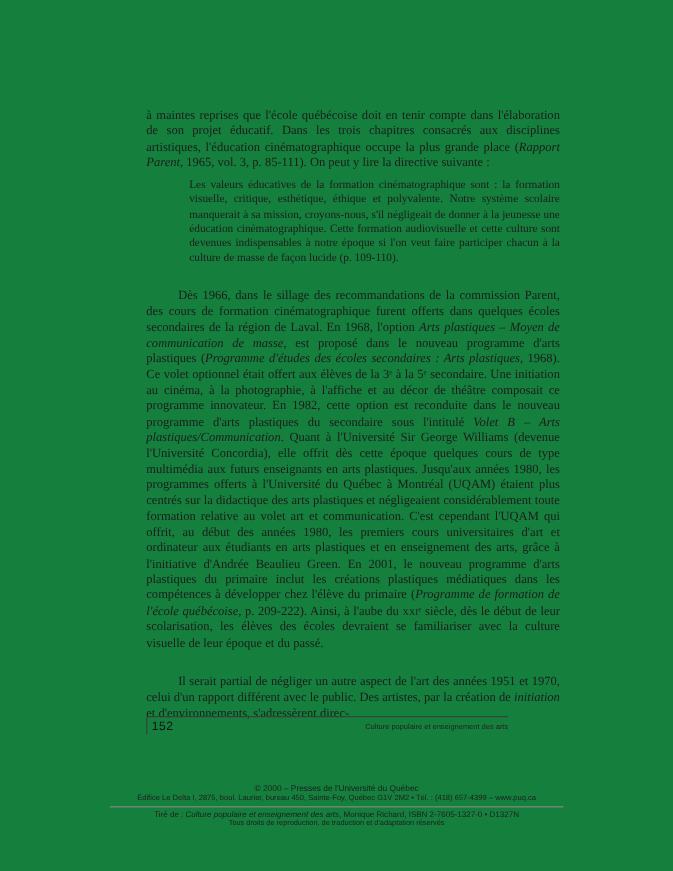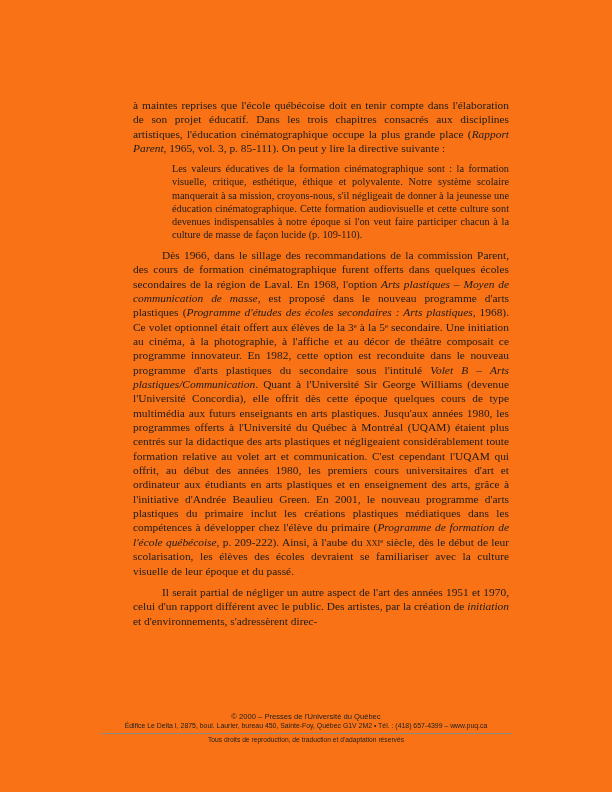--- a/index.html
+++ b/index.html
@@ -1,36 +1,36 @@
 <!DOCTYPE html>
 <html lang="fr"><head>
 <meta charset="utf-8">
 <style>
   html, body { margin: 0; padding: 0; background: #ffffff; }
   .sheet {
     position: relative;
     width: 612px;
     height: 792px;
-    background: #f97316;
+    background: #15803d;
     overflow: hidden;
     font-family: "Liberation Serif", serif;
   }
   .body-text {
     position: absolute;
     left: 133px;
     top: 98px;
     width: 376px;
     font-size: 11.4px;
     line-height: 14.35px;
     color: #1b1b1b;
     text-align: justify;
   }
   .para { margin: 0; }
   .para.indent { text-indent: 29px; }
-  .para.spaced { margin-top: 7px; }
+  .para.spaced { margin-top: 21px; }
   .quote {
     margin: 7px 0 7px 39px;
     font-size: 10.3px;
     line-height: 13.1px;
     text-align: justify;
   }
   .it { font-style: italic; }
   .sc { font-variant: small-caps; }
 
   .pagefoot {
@@ -87,21 +87,27 @@
 
 <div class="sheet">
 
   <div class="body-text">
     <p class="para"><span>à maintes reprises que l'école québécoise doit en tenir compte dans l'élaboration de son projet éducatif. Dans les trois chapitres consacrés aux disciplines artistiques, l'éducation cinématographique occupe la plus grande place (</span><span class="it">Rapport Parent</span><span>, 1965, vol. 3, p. 85-111). On peut y lire la directive suivante&nbsp;:</span></p>
     <p class="quote"><span>Les valeurs éducatives de la formation cinématographique sont&nbsp;: la formation visuelle, critique, esthétique, éthique et polyvalente. Notre système scolaire manquerait à sa mission, croyons-nous, s'il négligeait de donner à la jeunesse une éducation cinématographique. Cette formation audiovisuelle et cette culture sont devenues indispensables à notre époque si l'on veut faire participer chacun à la culture de masse de façon lucide (p. 109-110).</span></p>
     <p class="para indent spaced"><span>Dès 1966, dans le sillage des recommandations de la commission Parent, des cours de formation cinématographique furent offerts dans quelques écoles secondaires de la région de Laval. En 1968, l'option </span><span class="it">Arts plastiques – Moyen de communication de masse</span><span>, est proposé dans le nouveau programme d'arts plastiques (</span><span class="it">Programme d'études des écoles secondaires&nbsp;: Arts plastiques</span><span>, 1968). Ce volet optionnel était offert aux élèves de la 3ᵉ à la 5ᵉ secondaire. Une initiation au cinéma, à la photographie, à l'affiche et au décor de théâtre composait ce programme innovateur. En 1982, cette option est reconduite dans le nouveau programme d'arts plastiques du secondaire sous l'intitulé </span><span class="it">Volet B – Arts plastiques/Communication</span><span>. Quant à l'Université Sir George Williams (devenue l'Université Concordia), elle offrit dès cette époque quelques cours de type multimédia aux futurs enseignants en arts plastiques. Jusqu'aux années 1980, les programmes offerts à l'Université du Québec à Montréal (UQAM) étaient plus centrés sur la didactique des arts plastiques et négligeaient considérablement toute formation relative au volet art et communication. C'est cependant l'UQAM qui offrit, au début des années 1980, les premiers cours universitaires d'art et ordinateur aux étudiants en arts plastiques et en enseignement des arts, grâce à l'initiative d'Andrée Beaulieu Green. En 2001, le nouveau programme d'arts plastiques du primaire inclut les créations plastiques médiatiques dans les compétences à développer chez l'élève du primaire (</span><span class="it">Programme de formation de l'école québécoise</span><span>, p. 209-222). Ainsi, à l'aube du </span><span class="sc">xxiᵉ</span><span> siècle, dès le début de leur scolarisation, les élèves des écoles devraient se familiariser avec la culture visuelle de leur époque et du passé.</span></p>
     <p class="para indent spaced"><span>Il serait partial de négliger un autre aspect de l'art des années 1951 et 1970, celui d'un rapport différent avec le public. Des artistes, par la création de </span><span class="it">initiation</span><span> et d'environnements, s'adressèrent direc-</span></p>
   </div>
 
+  <div class="pagefoot">
+    <span class="foot-tick"></span>
+    <span class="pagenum">152</span>
+    <span class="runtitle">Culture populaire et enseignement des arts</span>
+  </div>
 
   <div class="credits">
     <div class="c1">© 2000 – Presses de l'Université du Québec</div>
     <div class="c2">Édifice Le Delta I, 2875, boul. Laurier, bureau 450, Sainte-Foy, Québec G1V 2M2 • Tél.&nbsp;: (418) 657-4399 – www.puq.ca</div>
     <div class="credits-rule"></div>
+    <div class="c3"><span>Tiré de&nbsp;: </span><span class="it">Culture populaire et enseignement des arts</span><span>, Monique Richard, ISBN 2-7605-1327-0 • D1327N</span></div>
     <div class="c4">Tous droits de reproduction, de traduction et d'adaptation réservés</div>
   </div>
 
 </div>
 
 </body></html>

